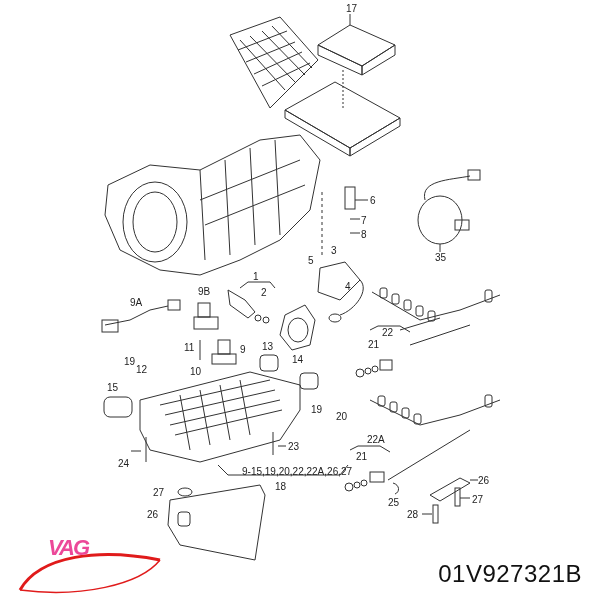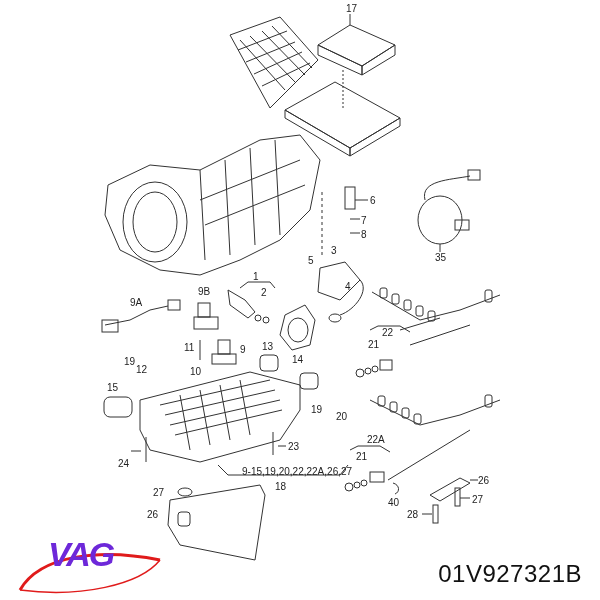--- a/index.html
+++ b/index.html
@@ -1,21 +1,21 @@
 <!DOCTYPE html>
 <html><head>
 <meta charset="utf-8">
 <style>
   html, body { margin:0; padding:0; background:#ffffff; }
   body { width:600px; height:600px; position:relative; overflow:hidden; font-family:"Liberation Sans", sans-serif; }
   #diagram { position:absolute; left:0; top:0; width:600px; height:600px; }
   .callout { position:absolute; font-size:10px; color:#222; line-height:1; white-space:nowrap; }
   .part-number { position:absolute; right:18px; top:560px; font-size:24px; color:#111; letter-spacing:0.5px; }
   .brand { position:absolute; left:14px; top:535px; width:140px; height:60px; }
-  .brand-text { position:absolute; left:34px; top:0px; font-size:34px; font-weight:bold; color:#6d28d9; letter-spacing:-2px; font-style:italic; }
+  .brand-text { position:absolute; left:34px; top:0px; font-size:22px; font-weight:bold; color:#ec4899; letter-spacing:-2px; font-style:italic; }
 </style>
 </head>
 <body>
 
 <svg id="diagram" viewBox="0 0 600 600" xmlns="http://www.w3.org/2000/svg" fill="none" stroke="#333" stroke-width="1">
 
   <g>
     <polygon points="230,35 280,17 318,60 270,108"></polygon>
     <line x1="240" y1="40" x2="285" y2="90"></line>
       <line x1="250" y1="36" x2="295" y2="82"></line>
@@ -199,21 +199,21 @@
     <span class="callout" style="left: 296px; top: 412px; margin-left: 40px;">20</span>
     <span class="callout" style="left: 367px; top: 435px;">22A</span>
     <span class="callout" style="left: 356px; top: 452px;">21</span>
     <span class="callout" style="left: 288px; top: 442px;">23</span>
     <span class="callout" style="left: 118px; top: 447px; margin-top: 12px;">24</span>
     <span class="callout" style="left: 228px; top: 467px; margin-left: 14px;">9-15,19,20,22,22A,26,27</span>
     <span class="callout" style="left: 275px; top: 482px;">18</span>
     <span class="callout" style="left: 478px; top: 476px;">26</span>
     <span class="callout" style="left: 153px; top: 488px;">27</span>
     <span class="callout" style="left: 472px; top: 495px;">27</span>
-    <span class="callout" style="left: 388px; top: 498px;">40</span>
+    <span class="callout" style="left: 388px; top: 498px;">25</span>
     <span class="callout" style="left: 147px; top: 510px;">26</span>
     <span class="callout" style="left: 407px; top: 510px;">28</span>
   </div>
 
 <div class="brand">
   <span class="brand-text">VAG</span>
 </div>
 
 <div class="part-number">01V927321B</div>
 

